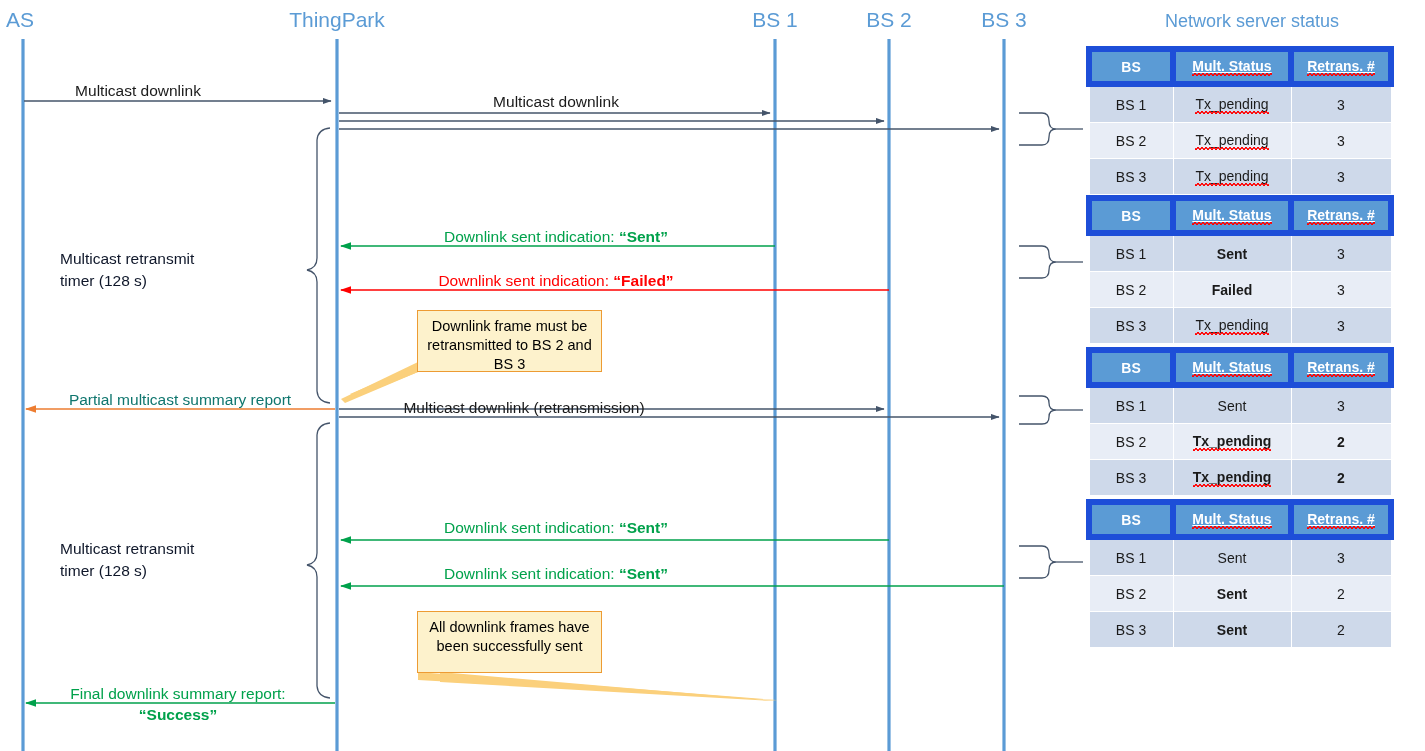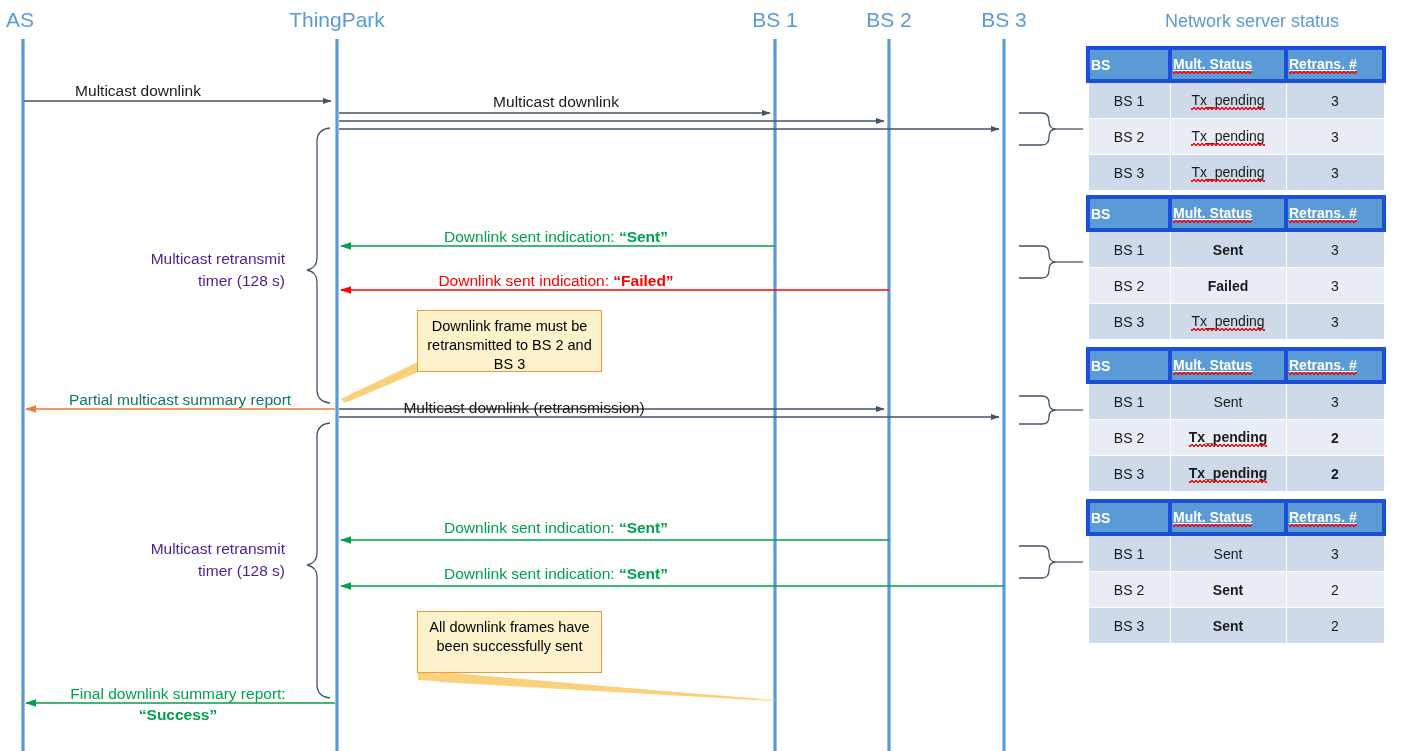--- a/index.html
+++ b/index.html
@@ -13,35 +13,35 @@
   .actor.c{transform:translateX(-50%);}
 
   
   .lbl{position:absolute;white-space:nowrap;font-size:15.5px;color:#1a1a1a;}
   .lbl.c{transform:translateX(-50%);text-align:center;}
   .lbl.green{color:#00A14B;}
   .lbl.red{color:#FF0000;}
   .lbl.orange{color:#0f766e;}
   .lbl b{font-weight:bold;}
 
-  .timer{position:absolute;font-size:15.5px;color:#4c1d95;line-height:1.45;
-         text-align:right;}
+  .timer{position:absolute;font-size:15.5px;color:#0f172a;line-height:1.45;
+         text-align:left;}
 
   
   .callout{position:absolute;background:#FDF2CC;border:1.5px solid #ED9B33;
            color:#000000;font-size:14.5px;line-height:1.30;text-align:center;
            box-sizing:border-box;padding:6px 7px 5px 7px;}
 
   
   .ns-title{position:absolute;color:#5B9BD5;font-size:18px;white-space:nowrap;
             transform:translateX(-50%);}
   .stbl{position:absolute;border-collapse:collapse;width:278px;
         table-layout:fixed;}
   .stbl th{background:#5B9BD5;color:#ffffff;font-size:14px;font-weight:bold;
-           height:27px;text-align:left;border:4px solid #1d4ed8;}
+           height:27px;text-align:center;border:6px solid #1d4ed8;}
   .stbl td{font-size:14px;color:#1a1a1a;height:33px;text-align:center;
            border:1px solid #ffffff;}
   .stbl tr.r0 td{background:#CED9EA;}
   .stbl tr.r1 td{background:#E8EDF6;}
   .stbl tr.r2 td{background:#CED9EA;}
   .stbl td.b{font-weight:bold;}
   .col-bs{width:76px;}
   .col-st{width:110px;}
   .col-rt{width:92px;}
   

